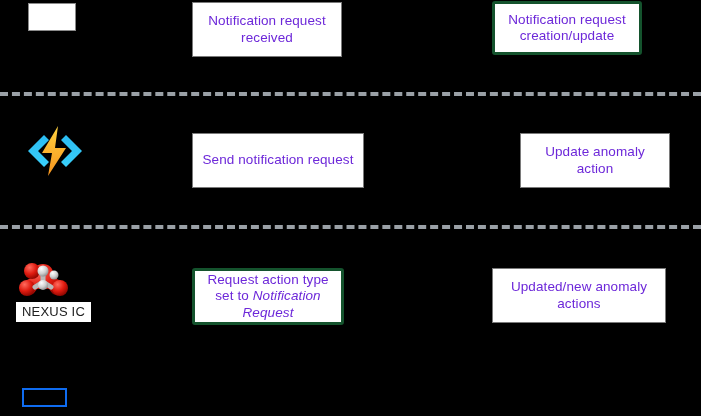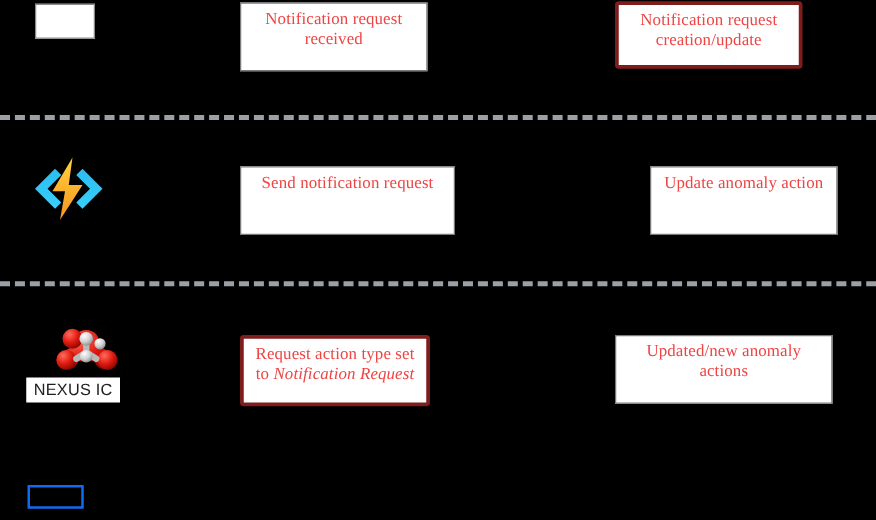--- a/index.html
+++ b/index.html
@@ -15,47 +15,47 @@
   
   .lane-divider{
     position:absolute;left:0;width:701px;height:0;
     border-top:4px dashed #9aa0a6;
   }
 
   
   .box{
     position:absolute;
     background:#ffffff;
-    color:#ef4444;
+    color:#6d28d9;
     display:flex;
+    align-items:center;
     justify-content:center;
     text-align:center;
     box-sizing:border-box;
     font-size:13.5px;
     line-height:1.22;
     padding:4px 8px;
     letter-spacing:0.1px;
-    font-family:Liberation Serif, serif;
   }
   .box.plain{border:1px solid #7a7a7a;}
-  .box.accent{border:3px solid #7f1d1d;border-radius:3px;}
+  .box.accent{border:3px solid #14532d;border-radius:3px;}
   .box .txt{display:block;}
   .box .ital{font-style:italic;}
 
   
   .blank-logo{
     position:absolute;
     background:#ffffff;
     border:1px solid #8a8a8a;
     box-sizing:border-box;
   }
 
   
   .lane-icon{position:absolute;}
-  .nexus-wrap{position:absolute;display:flex;flex-direction:column;align-items:flex-end;}
+  .nexus-wrap{position:absolute;display:flex;flex-direction:column;align-items:flex-start;}
   .nexus-label{
     background:#ffffff;color:#202020;
     font-size:13px;line-height:1;
     padding:3px 6px 4px 6px;
     letter-spacing:0.2px;
     white-space:nowrap;
   }
 
   
   .legend-key{

